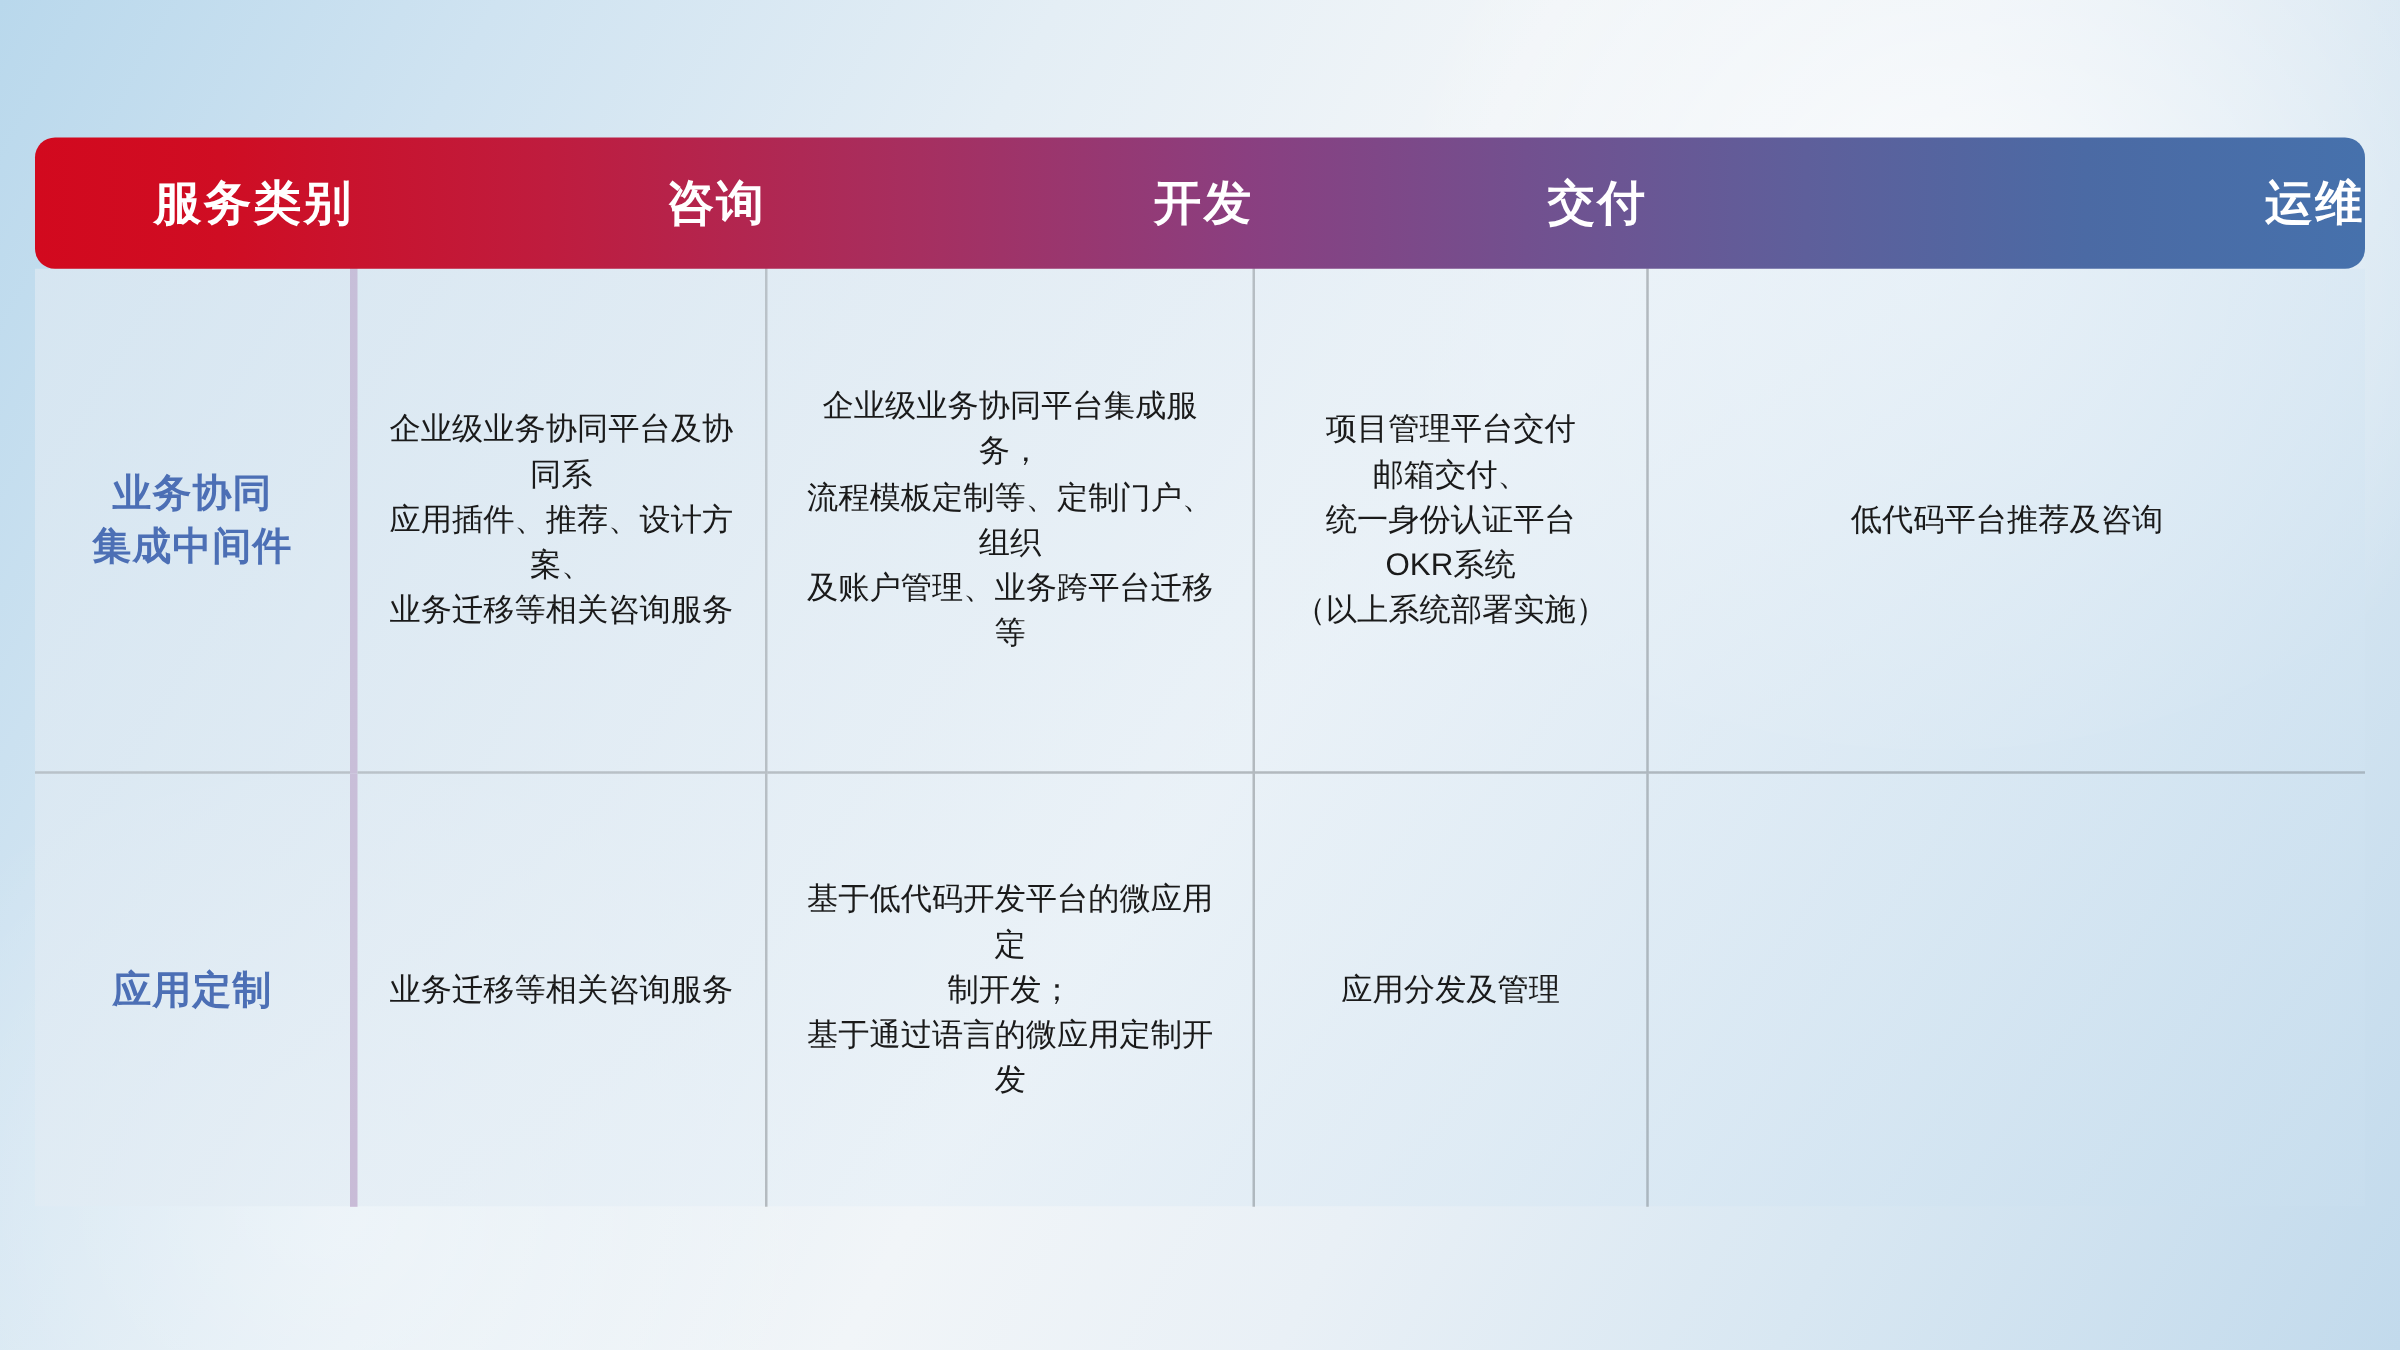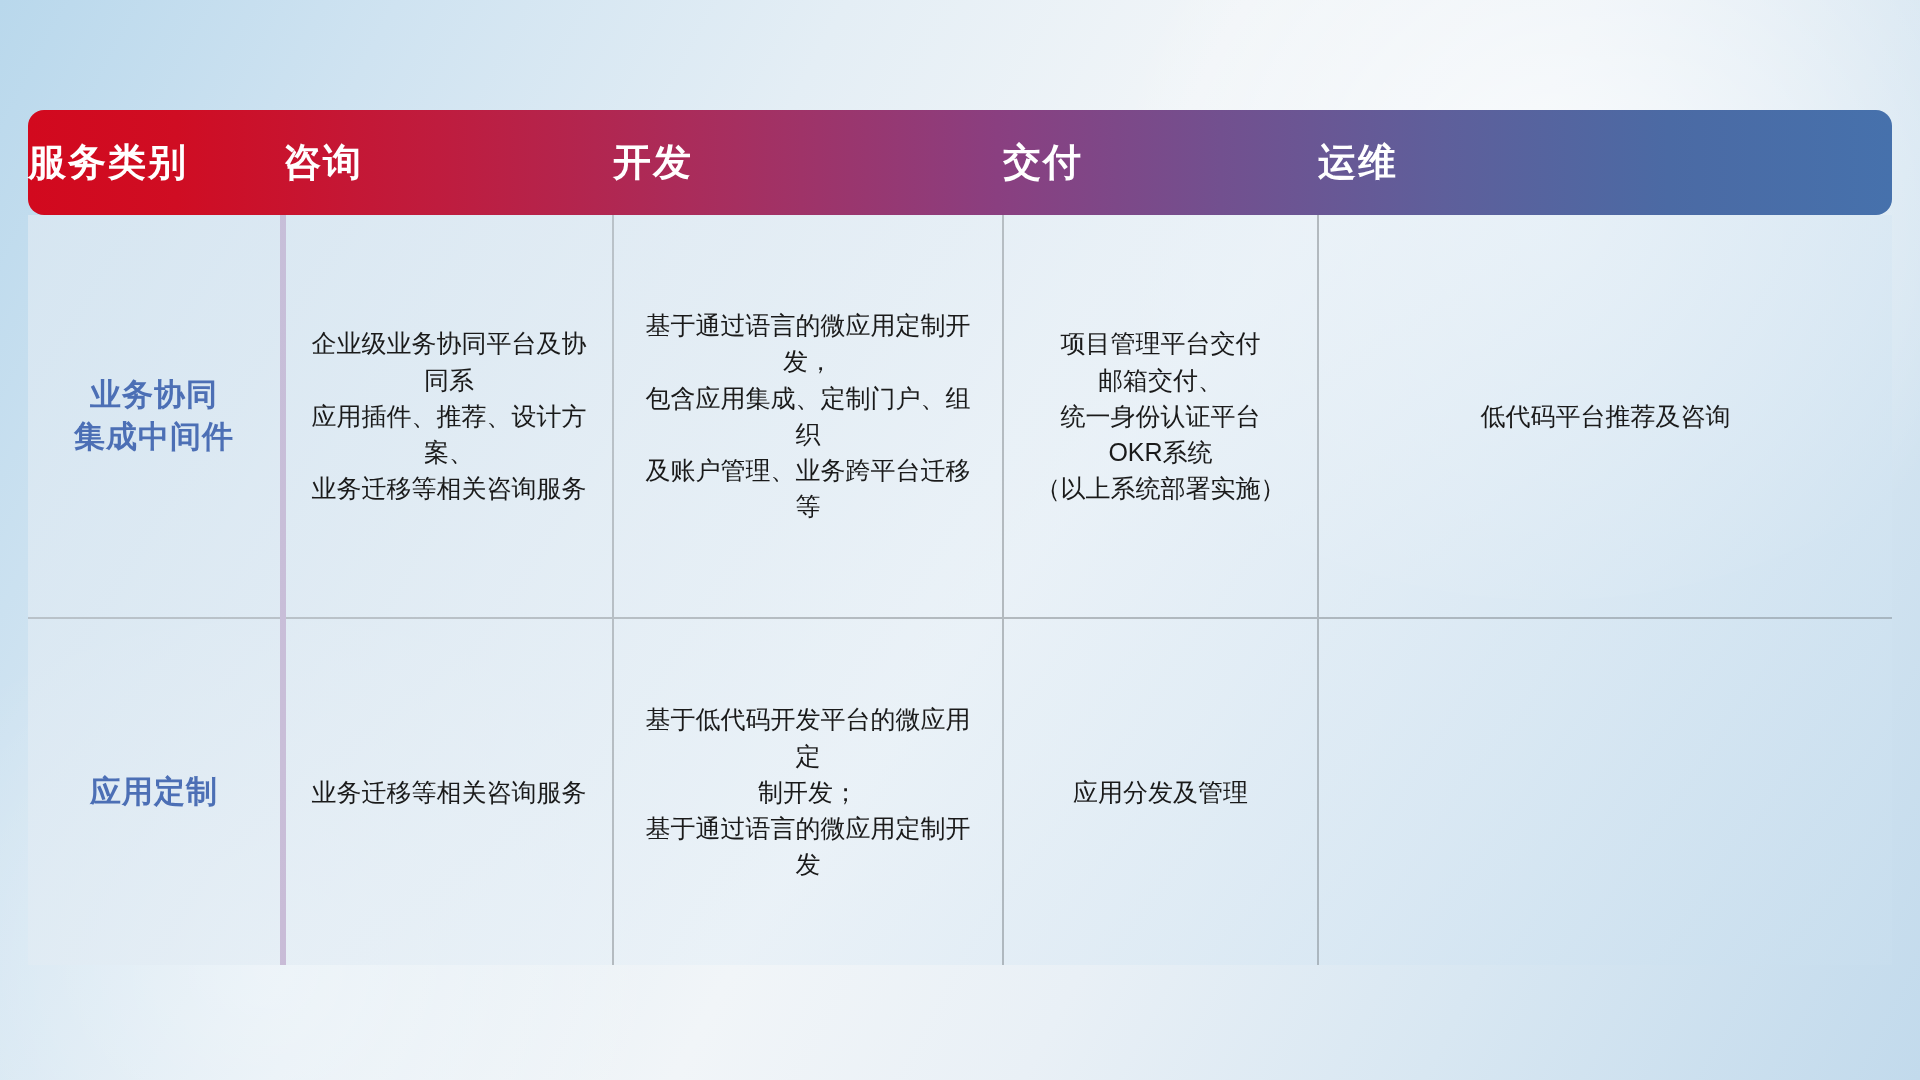--- a/index.html
+++ b/index.html
@@ -68,21 +68,21 @@
 
   
   thead tr {
     height: 105px;
   }
   thead th {
     color: #ffffff;
     font-size: 38px;
     font-weight: bold;
     letter-spacing: 2px;
-    text-align: left;
+    text-align: right;
     vertical-align: middle;
     border: none;
     position: relative;
     z-index: 2;
   }
   .header-bar {
     position: absolute;
     left: 0;
     top: 0;
     width: 1864px;
@@ -198,22 +198,22 @@
         <td class="cat">
           <span class="cat-line">业务协同</span>
           <span class="cat-line">集成中间件</span>
         </td>
         <td>
           <span class="cell-line">企业级业务协同平台及协同系</span>
           <span class="cell-line">应用插件、推荐、设计方案、</span>
           <span class="cell-line">业务迁移等相关咨询服务</span>
         </td>
         <td>
-          <span class="cell-line">基于通过语言的微应用定制开发，</span>
-          <span class="cell-line">包含应用集成、定制门户、组织</span>
+          <span class="cell-line">企业级业务协同平台集成服务，</span>
+          <span class="cell-line">流程模板定制等、定制门户、组织</span>
           <span class="cell-line">及账户管理、业务跨平台迁移等</span>
         </td>
         <td>
           <span class="cell-line">项目管理平台交付</span>
           <span class="cell-line">邮箱交付、</span>
           <span class="cell-line">统一身份认证平台</span>
           <span class="cell-line">OKR系统</span>
           <span class="cell-line">（以上系统部署实施）</span>
         </td>
         <td>

